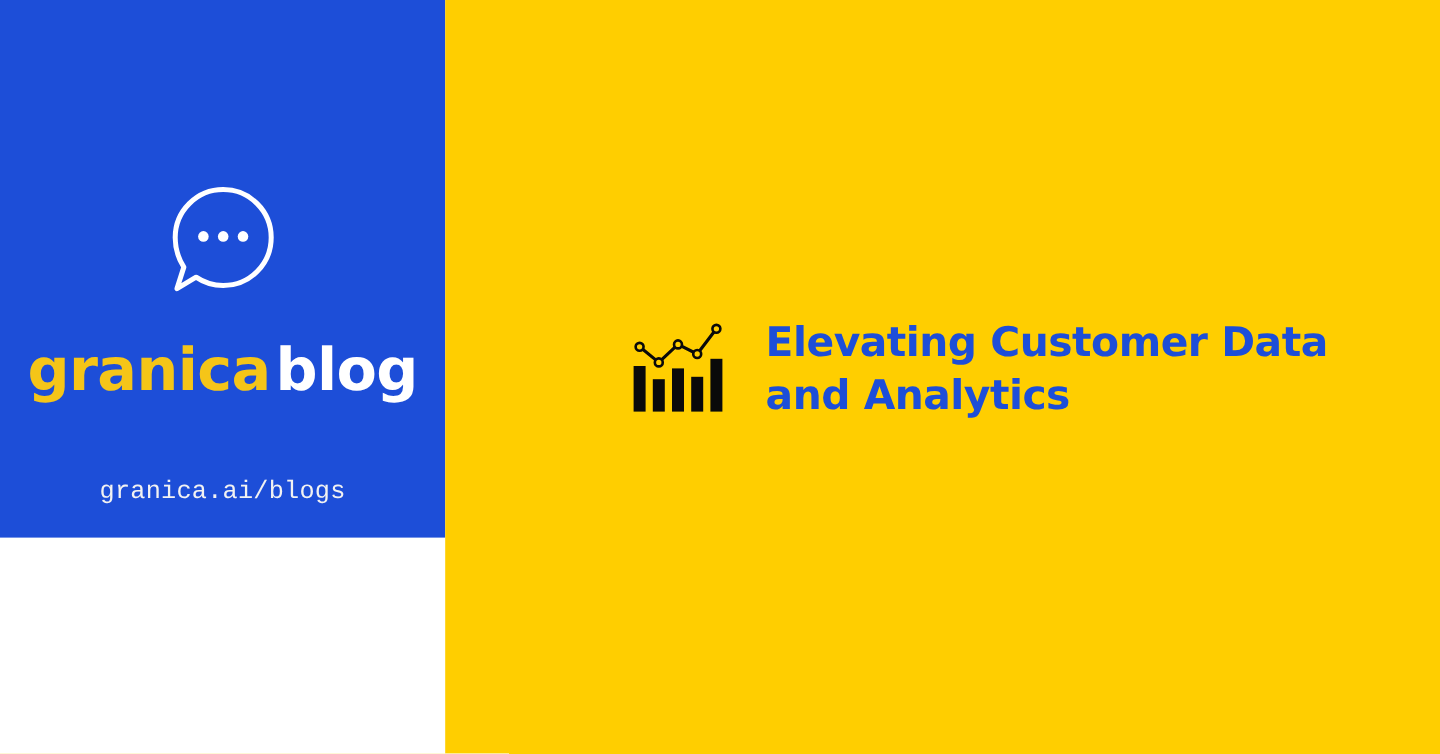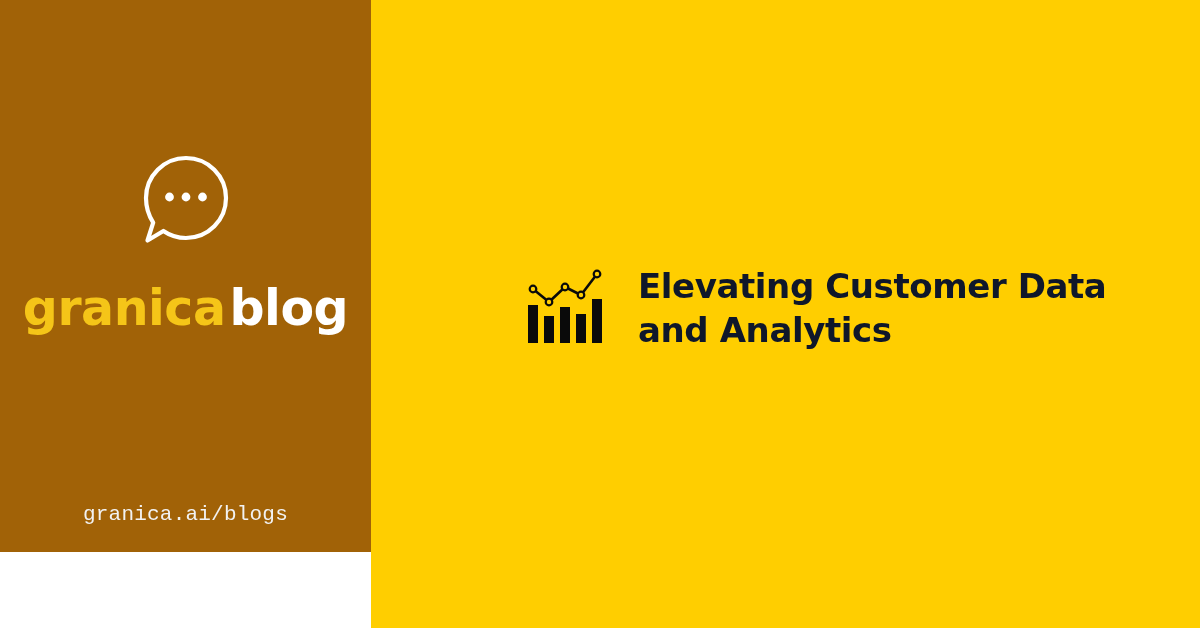--- a/index.html
+++ b/index.html
@@ -19,23 +19,23 @@
     height: 628px;
     overflow: hidden;
     display: flex;
     flex-direction: row;
   }
 
   
   .left-panel {
     position: relative;
     width: 371px;
-    height: 552px;
+    height: 448px;
     flex: 0 0 371px;
-    background: #a16207;
+    background: #1d4ed8;
     box-sizing: border-box;
   }
 
   .brand-stack {
     position: absolute;
     left: 0;
     right: 0;
     top: 152px;
     display: flex;
     flex-direction: column;
@@ -102,21 +102,21 @@
   .chart-icon {
     display: block;
     width: 80px;
     height: 80px;
     flex: 0 0 80px;
     margin-top: 2px;
   }
 
   .post-title {
     margin-left: 34px;
-    color: #0f172a;
+    color: #1d4ed8;
     font-family: "DejaVu Sans", sans-serif;
     font-size: 34px;
     font-weight: 700;
     line-height: 1.28;
     letter-spacing: -0.012em;
     max-width: 470px;
   }
 </style>
 </head>
 <body>

